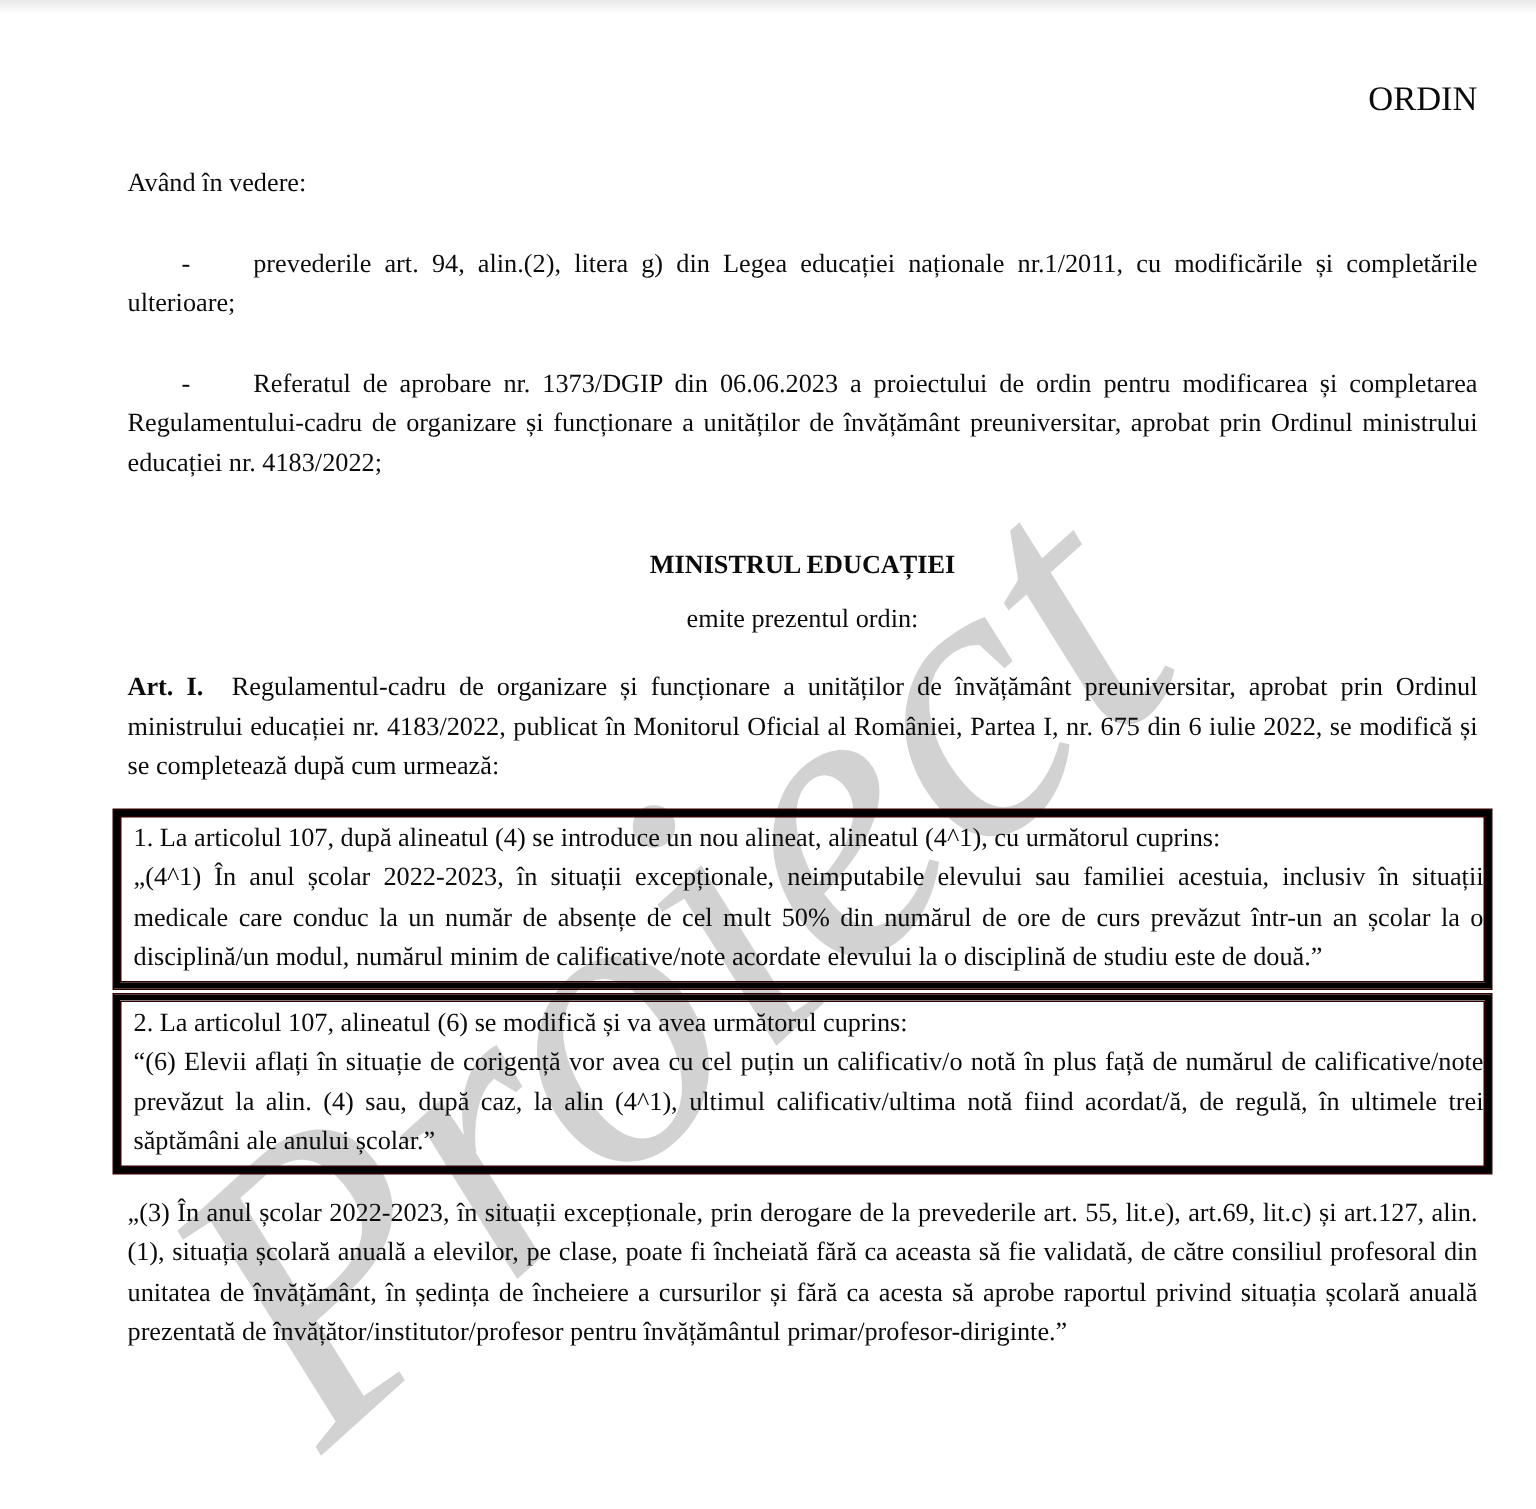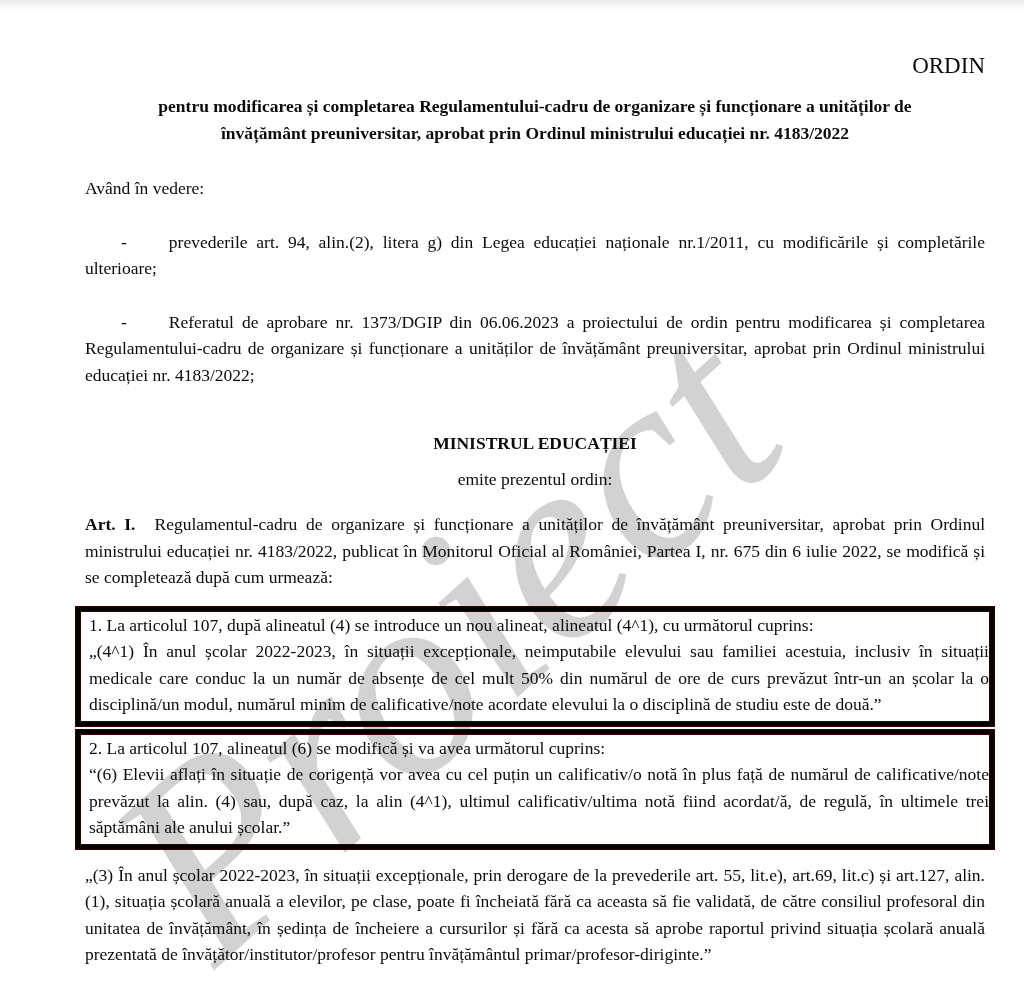--- a/index.html
+++ b/index.html
@@ -91,21 +91,20 @@
 <body>
 
 <div class="top-strip"></div>
 
 <div class="watermark">Proiect</div>
 
 <div class="doc">
 
   <h1 class="title">ORDIN</h1>
 
-  <h2 class="subtitle">pentru modificarea și completarea Regulamentului-cadru de organizare și funcționare a unităților de învățământ preuniversitar, aprobat prin Ordinul ministrului educației nr. 4183/2022</h2>
 
   <p class="para mt-lg">Având în vedere:</p>
 
   <p class="bullet mt-md"><span class="dash">-</span><span>prevederile art. 94, alin.(2), litera g) din Legea educației naționale nr.1/2011, cu modificările și completările ulterioare;</span></p>
 
   <p class="bullet mt-md"><span class="dash">-</span><span>Referatul de aprobare nr. 1373/DGIP din 06.06.2023 a proiectului de ordin pentru modificarea și completarea Regulamentului-cadru de organizare și funcționare a unităților de învățământ preuniversitar, aprobat prin Ordinul ministrului educației nr. 4183/2022;</span></p>
 
 
   <p class="center-heading">MINISTRUL  EDUCAȚIEI</p>
 

